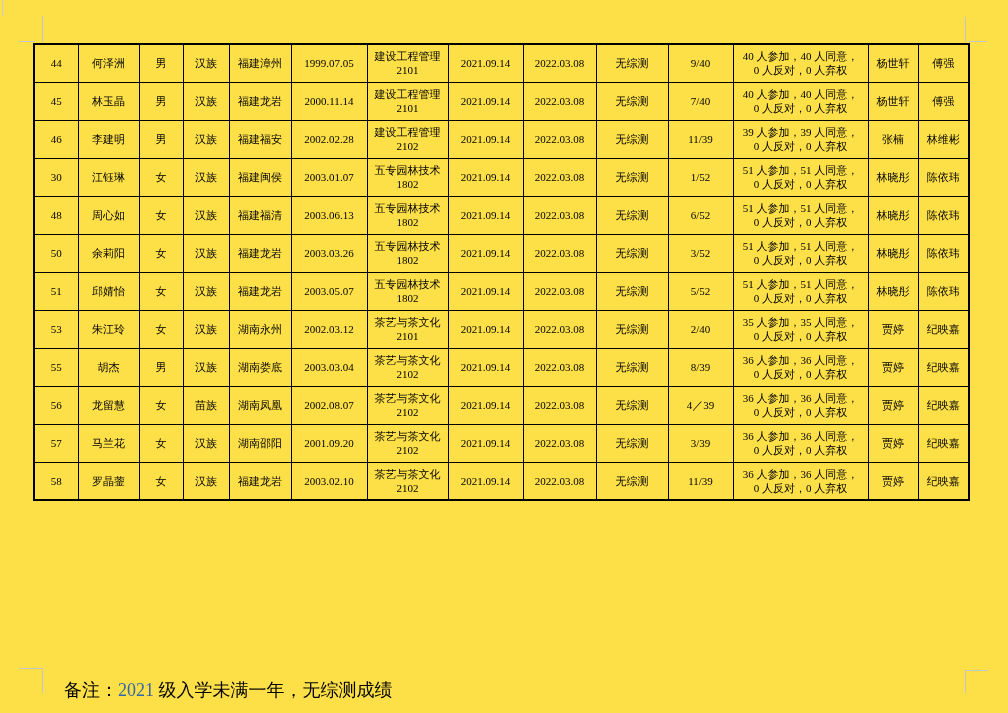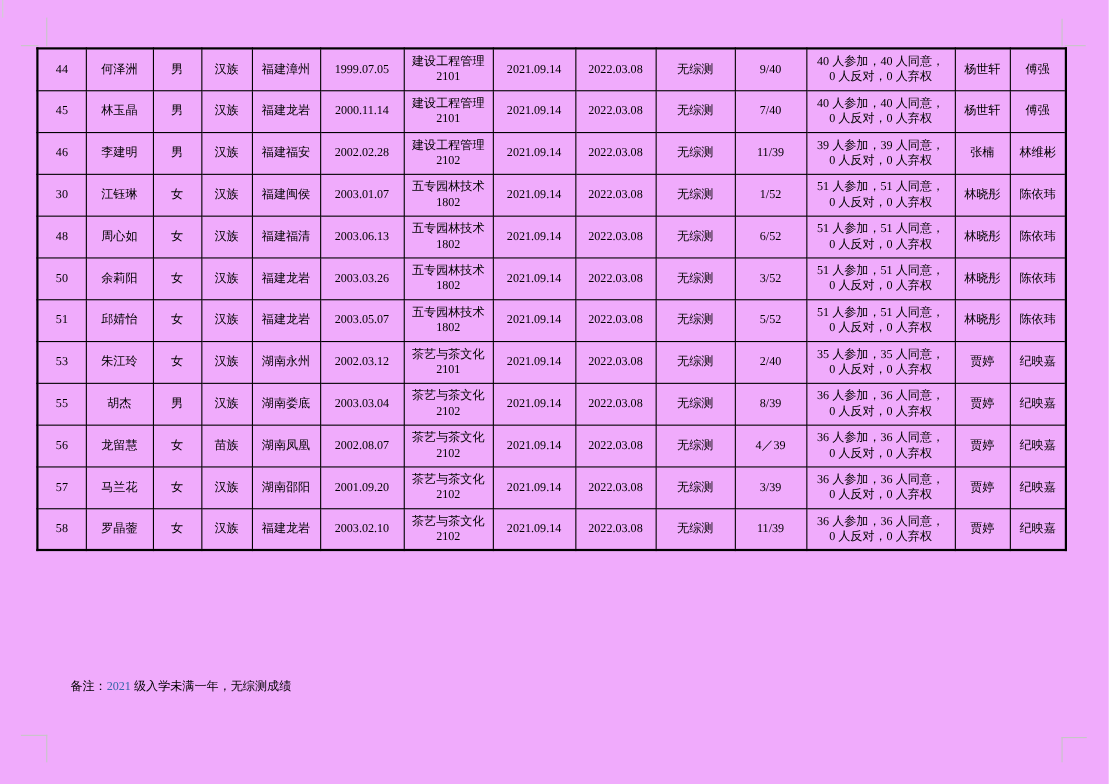--- a/index.html
+++ b/index.html
@@ -52,31 +52,31 @@
   td.col-class_name{padding:0 11px;line-height:15px;margin-left:40px;}
   td.col-votes{
     font-size:9px;
     line-height:13px;
     white-space:pre-line;
     padding:0 4px;
   }
 
   .note{
     position:absolute;
-    left:64px;top:616px;
-    font-size:11px;
+    left:64px;top:682px;
+    font-size:18px;
     line-height:16px;
     white-space:pre-wrap;
   }
   .note .note-year{}
 </style>
 </head>
 <body>
 
-<div class="page" style="background: #f0abfc;">
+<div class="page" style="background: #fde047;">
 
   <div class="page-edge"></div>
 
   <div class="crop tl-v"></div>
   <div class="crop tl-h"></div>
   <div class="crop tr-v"></div>
   <div class="crop tr-h"></div>
   <div class="crop bl-h"></div>
   <div class="crop bl-v"></div>
   <div class="crop br-h"></div>

